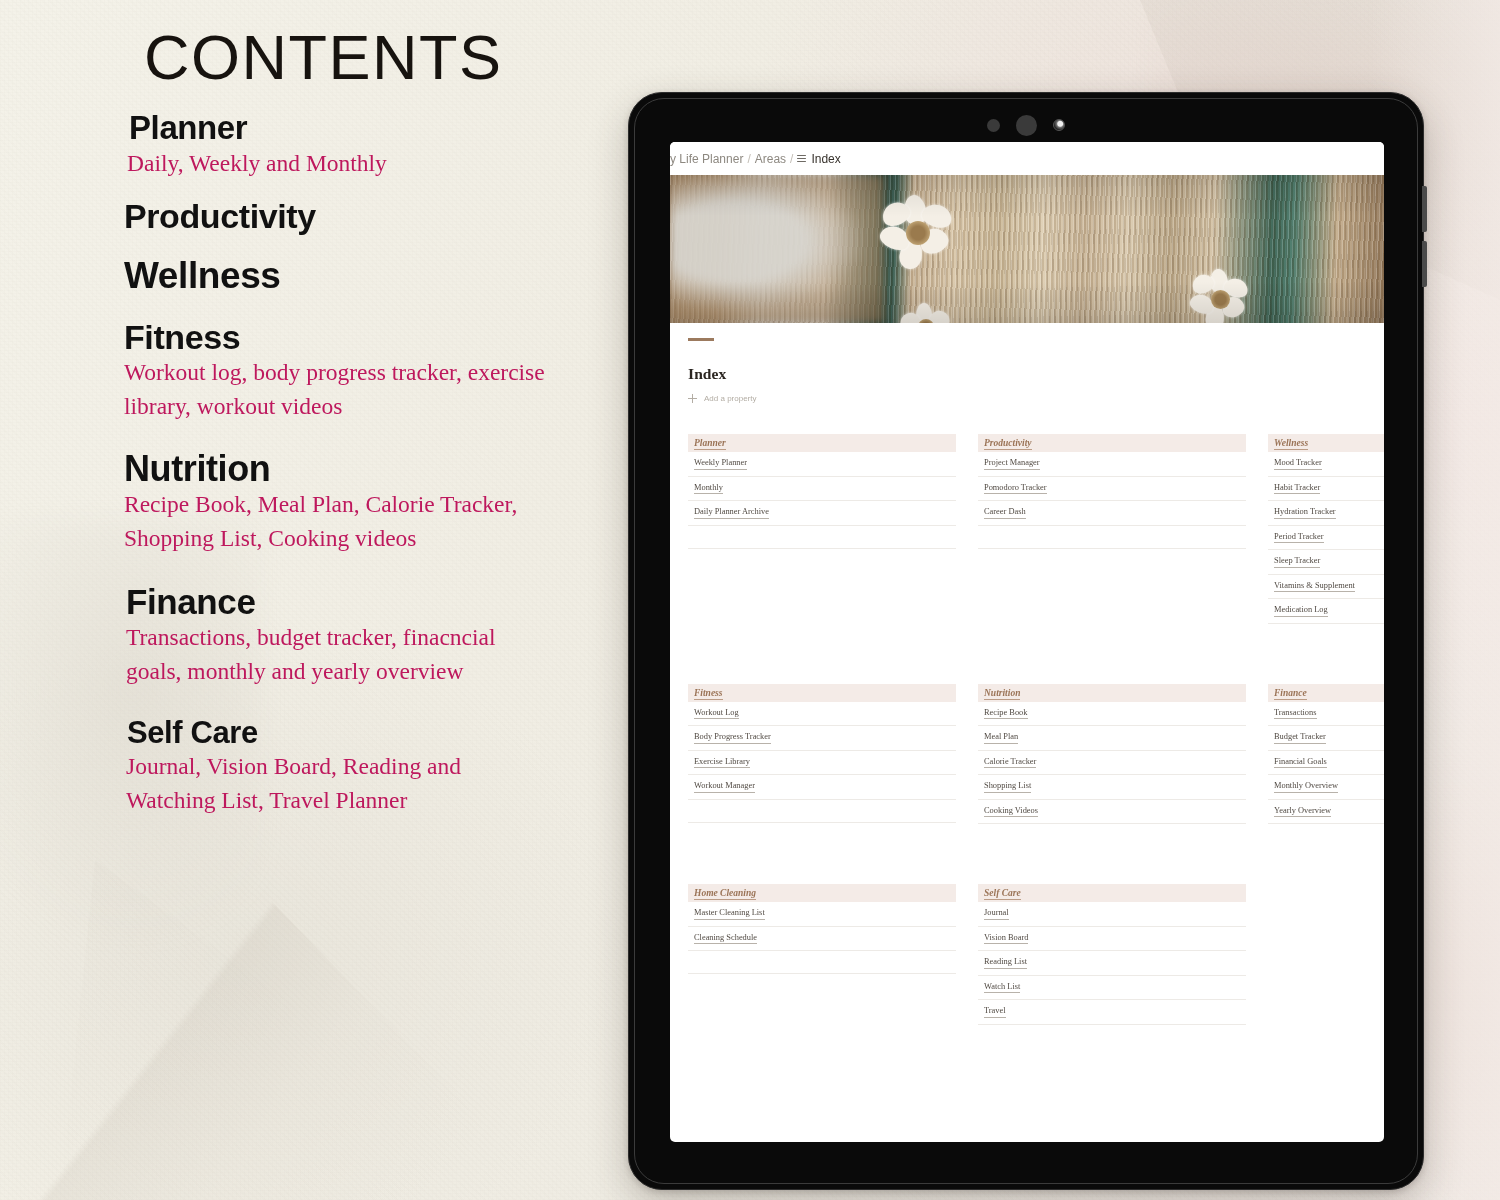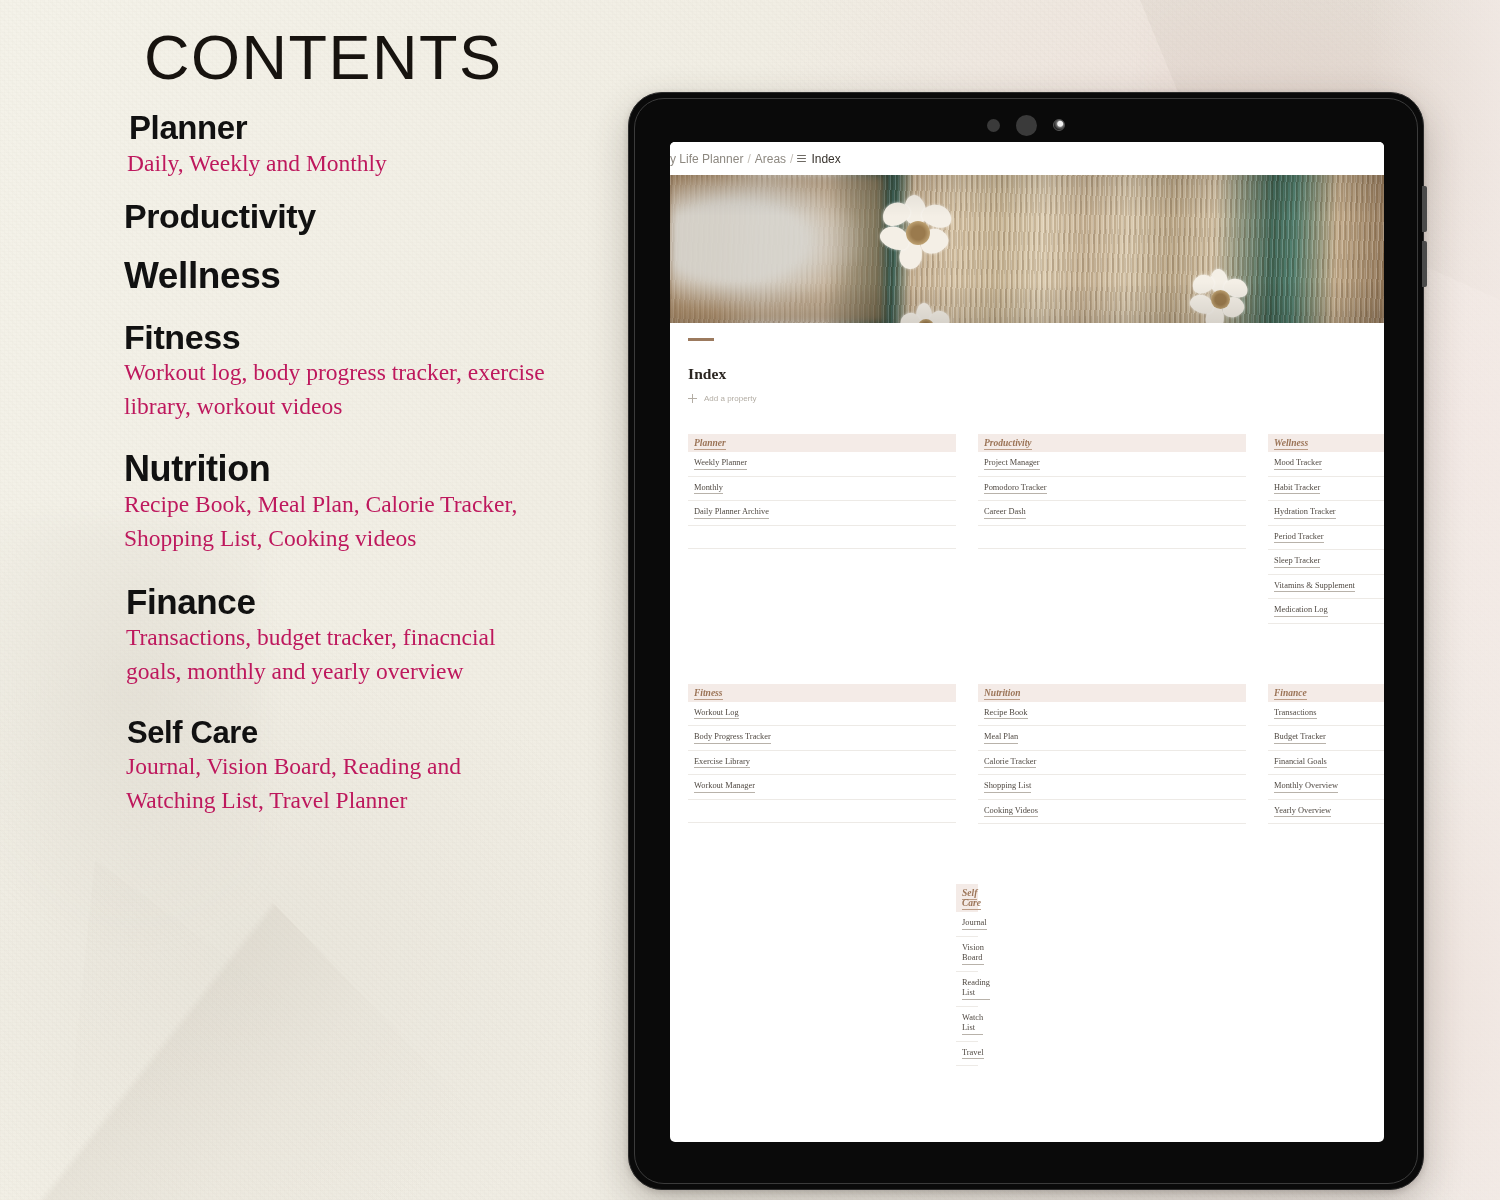--- a/index.html
+++ b/index.html
@@ -544,20 +544,30 @@
               <span>Financial Goals</span>
             </div>
           <div class="row">
               <span>Monthly Overview</span>
             </div>
           <div class="row">
               <span>Yearly Overview</span>
             </div>
         </div>
 
+        <div class="card">
+          <div class="card-head"><span>Home Cleaning</span></div>
+          <div class="row">
+              <span>Master Cleaning List</span>
+            </div>
+          <div class="row">
+              <span>Cleaning Schedule</span>
+            </div>
+          <div class="row empty"></div>
+        </div>
         <div class="spacer"></div>
 
         <div class="card">
           <div class="card-head"><span>Self Care</span></div>
           <div class="row">
               <span>Journal</span>
             </div>
           <div class="row">
               <span>Vision Board</span>
             </div>

